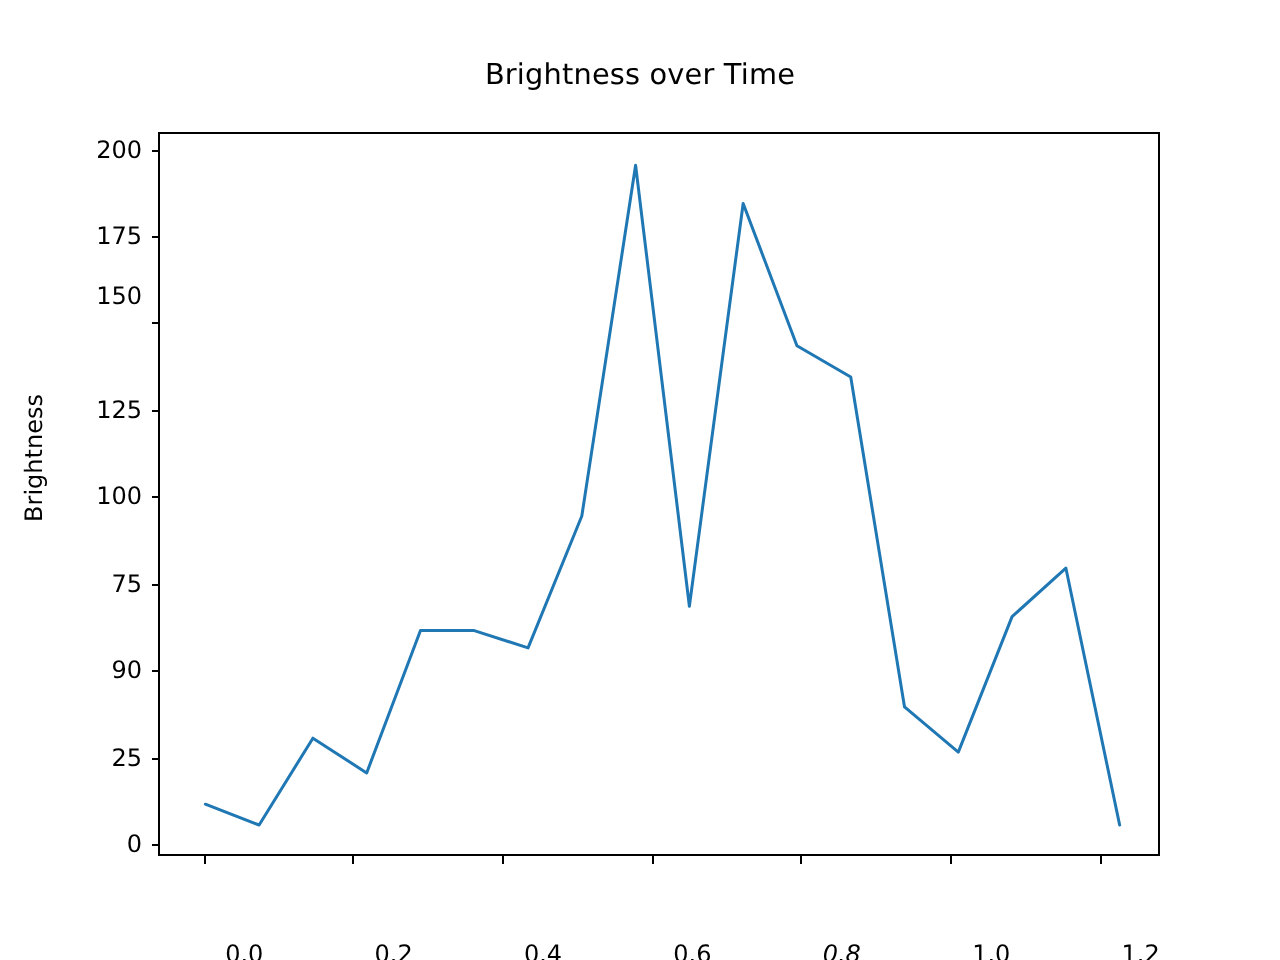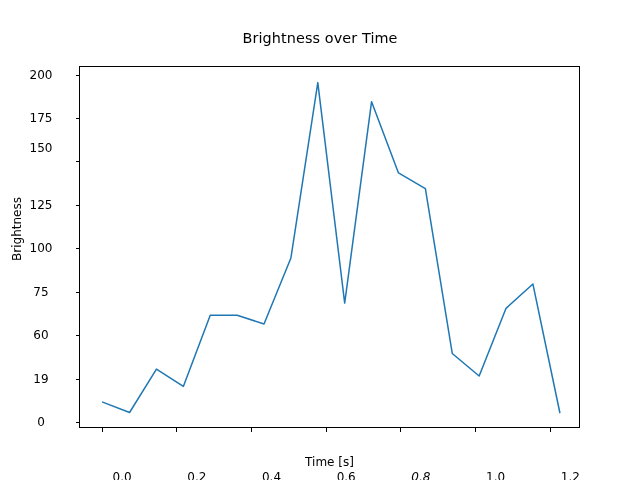--- a/index.html
+++ b/index.html
@@ -46,21 +46,21 @@
     position: absolute;
     left: 0;
     top: 0;
     width: 501px;
     height: 362px;
     display: block;
   }
   .ytick-text {
     position: absolute;
     width: 60px;
-    text-align: center;
+    text-align: right;
     font-size: 12px;
     color: #000000;
     line-height: 12px;
   }
   .ytick-mark {
     position: absolute;
     width: 3.5px;
     height: 1px;
     background: #000000;
   }
@@ -101,26 +101,25 @@
   }
 </style>
 </head>
 <body>
 
 <div id="figure">
 
   <div id="chart-title">Brightness over Time</div>
 
   <div id="ylabel">Brightness</div>
-  <div id="xlabel">Time [s]</div>
 
   <div id="ytick-labels">
       <div class="ytick-text" style="left: 11px; top: 415.923px;">0</div>
-      <div class="ytick-text" style="left: 11px; top: 372.518px;">19</div>
-      <div class="ytick-text" style="left: 11px; top: 329.113px;">60</div>
+      <div class="ytick-text" style="left: 11px; top: 372.518px;">25</div>
+      <div class="ytick-text" style="left: 11px; top: 329.113px;">90</div>
       <div class="ytick-text" style="left: 11px; top: 285.707px;">75</div>
       <div class="ytick-text" style="left: 11px; top: 242.302px;">100</div>
       <div class="ytick-text" style="left: 11px; top: 198.897px;">125</div>
       <div class="ytick-text" style="left: 11px; top: 142px;">150</div>
       <div class="ytick-text" style="left: 11px; top: 112.086px;">175</div>
       <div class="ytick-text" style="left: 11px; top: 68.6811px;">200</div>
     </div>
   <div id="xtick-labels">
       <div class="xtick-text" style="left: 71.6709px; top: 435px;">0.0</div>
       <div class="xtick-text" style="left: 146.369px; top: 435px;">0.2</div>

